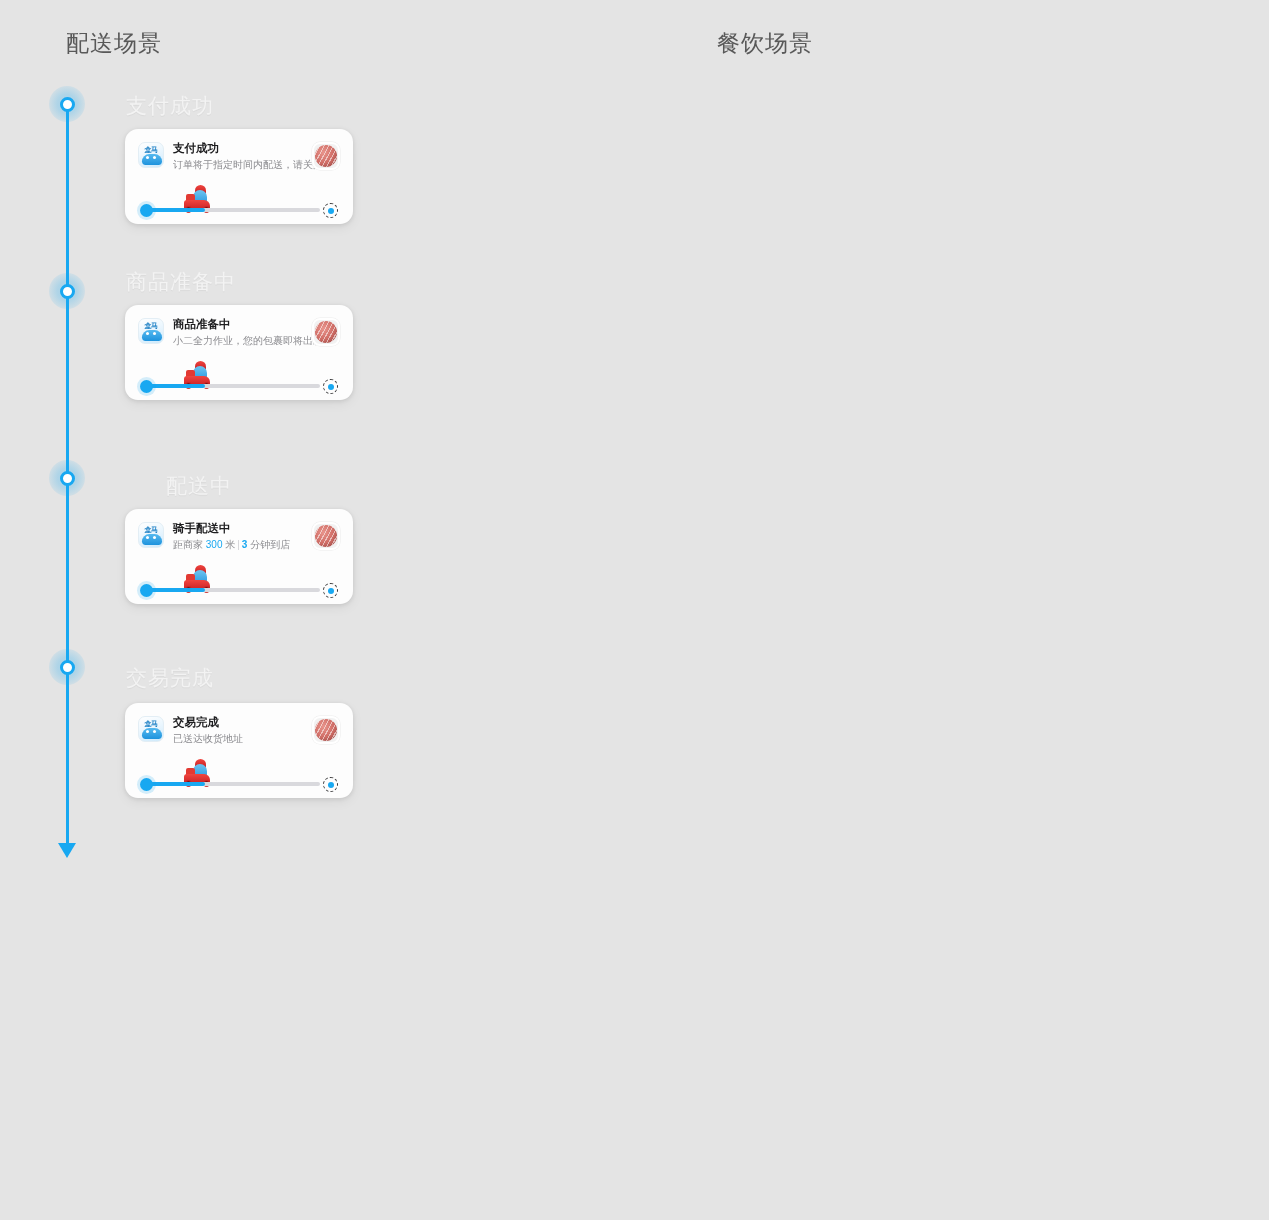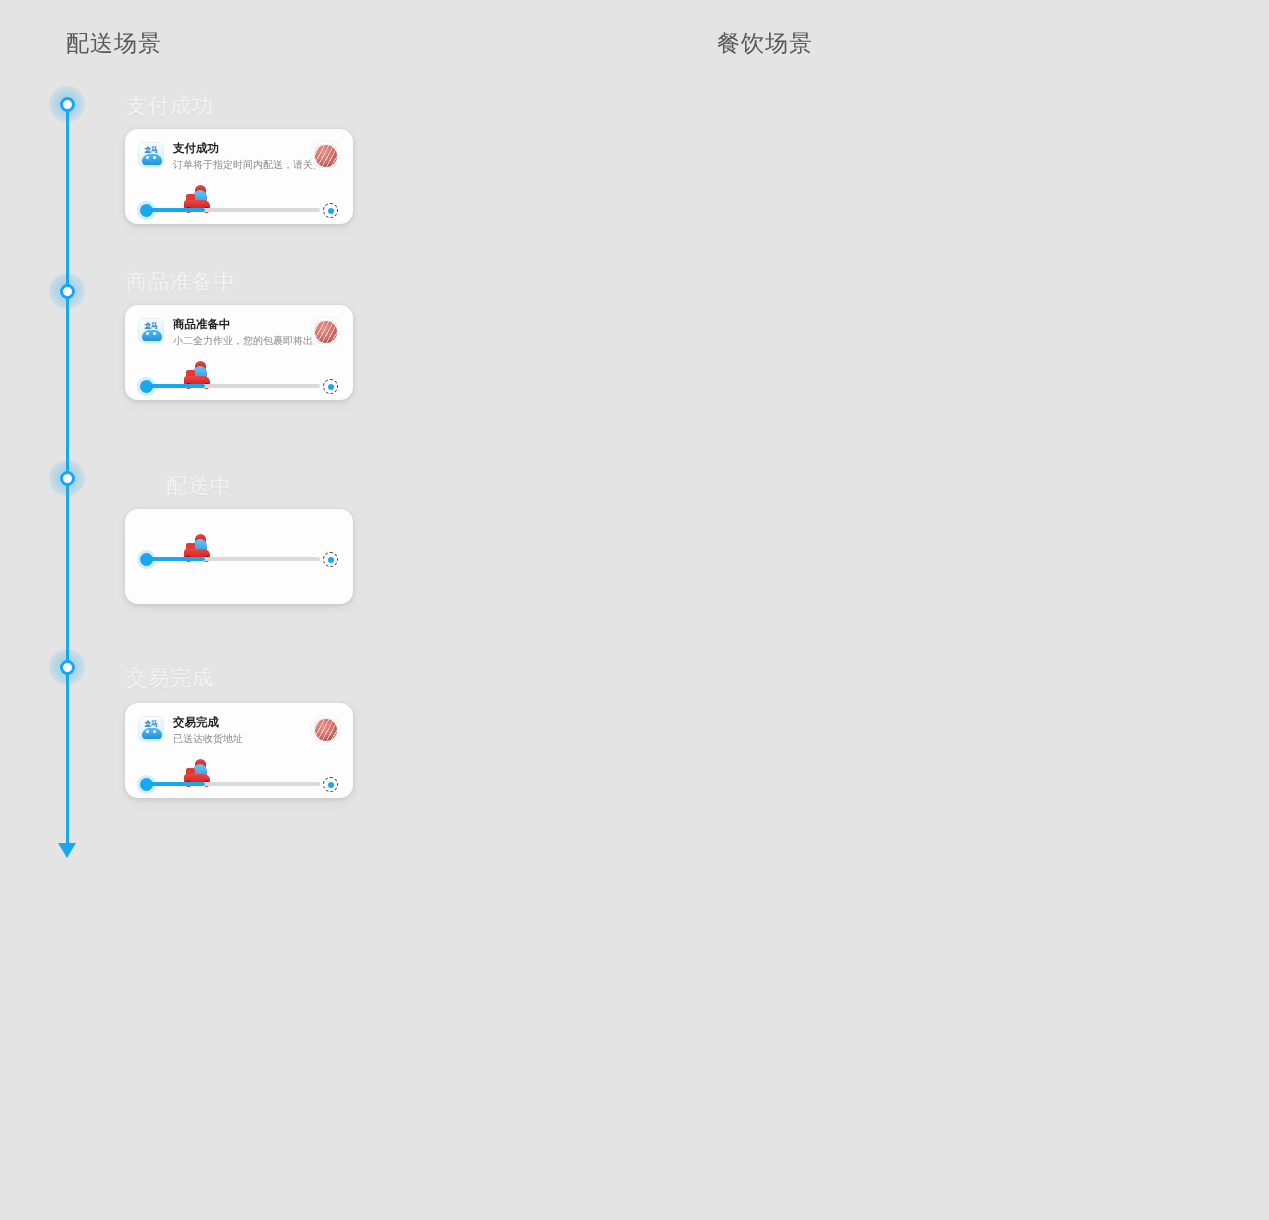--- a/index.html
+++ b/index.html
@@ -307,20 +307,35 @@
           </div>
         <div class="dot-start"></div>
         <div class="dot-end">
             <i></i>
           </div>
       </div>
     </div>
 
     <div class="stage-label" style="left:126px; top:472px;margin-left:40px;">配送中</div>
     <div class="card delivery" style="left:125px; top:509px;">
+      <div class="card-head">
+        <div class="app-icon">
+          <div class="hema-text">盒马</div>
+            <div class="hema-body"></div>
+          <div class="hema-eye l"></div>
+            <div class="hema-eye r"></div>
+        </div>
+        <div class="head-text">
+          <div class="head-title">骑手配送中</div>
+          <div class="head-sub"><span>距商家 </span><span class="hl">300</span><span> 米</span><span class="sep">|</span><span class="hl-b">3</span><span> 分钟到店</span></div>
+        </div>
+        <div class="thumb">
+            <div class="meat"></div>
+          </div>
+      </div>
       <div class="progress-wrap">
         <div class="rider">
           <div class="helmet"></div>
             <div class="body"></div>
             <div class="box"></div>
           <div class="scooter"></div>
             <div class="wheel b"></div>
             <div class="wheel f"></div>
         </div>
         <div class="track">

